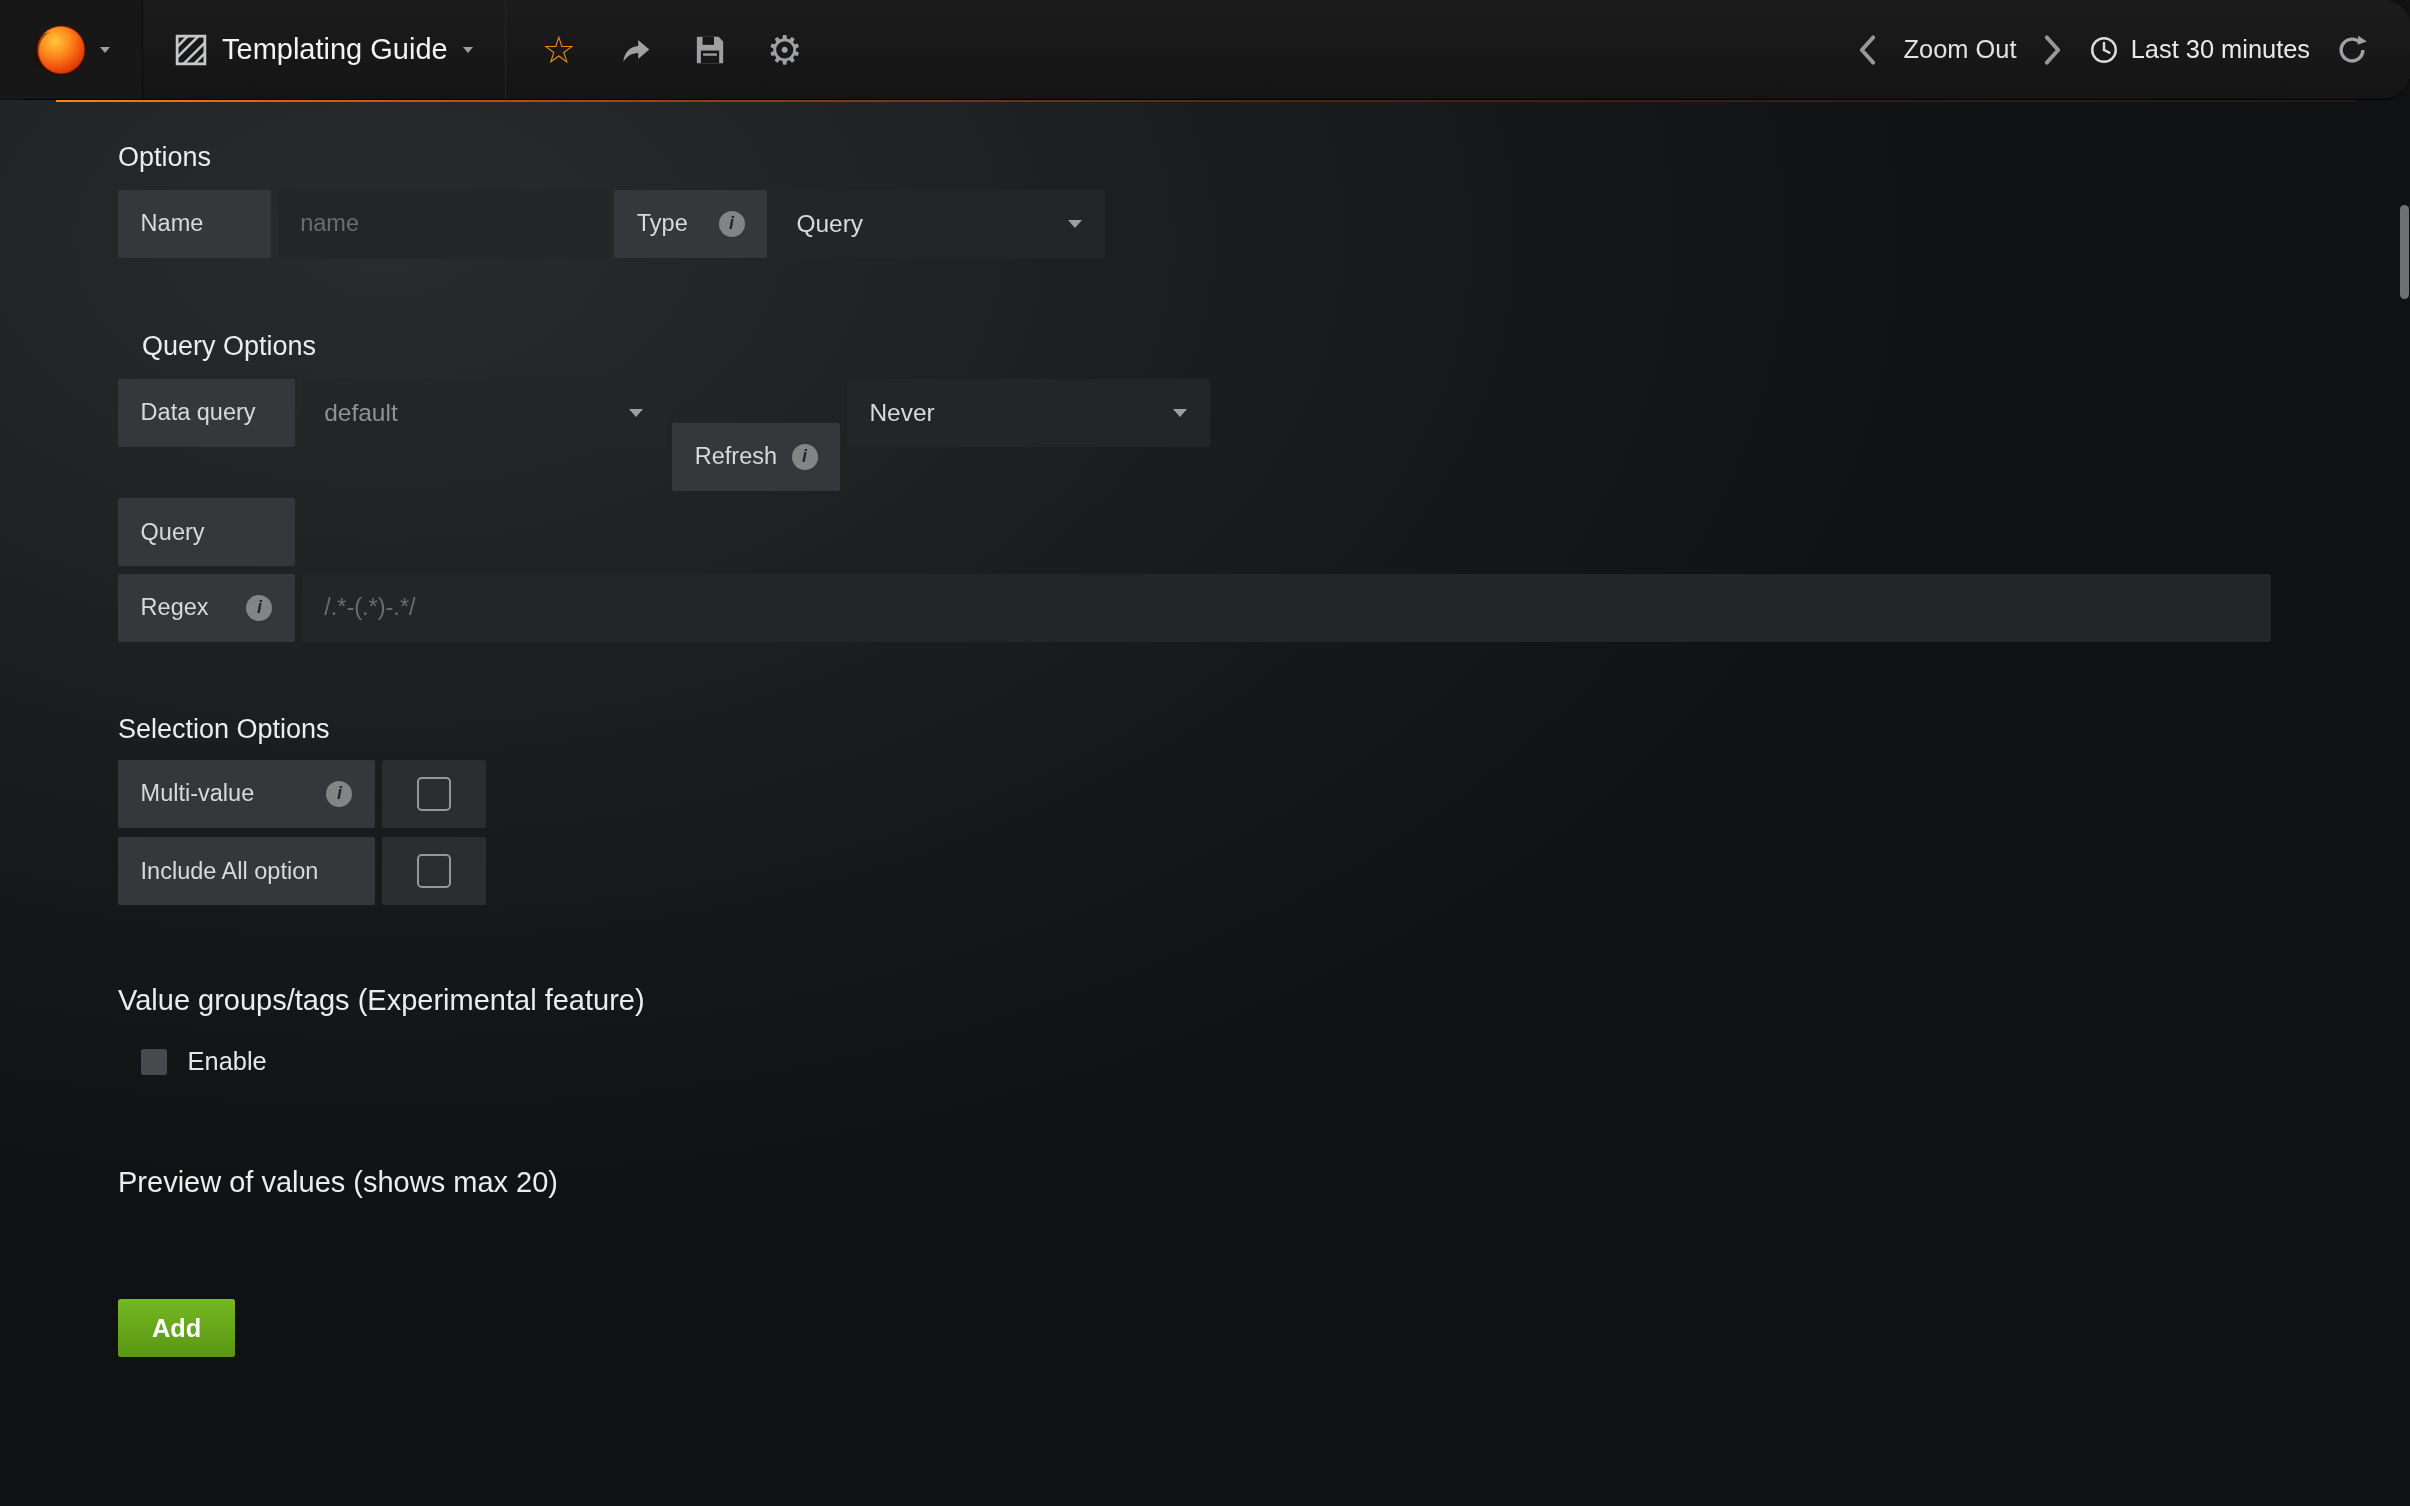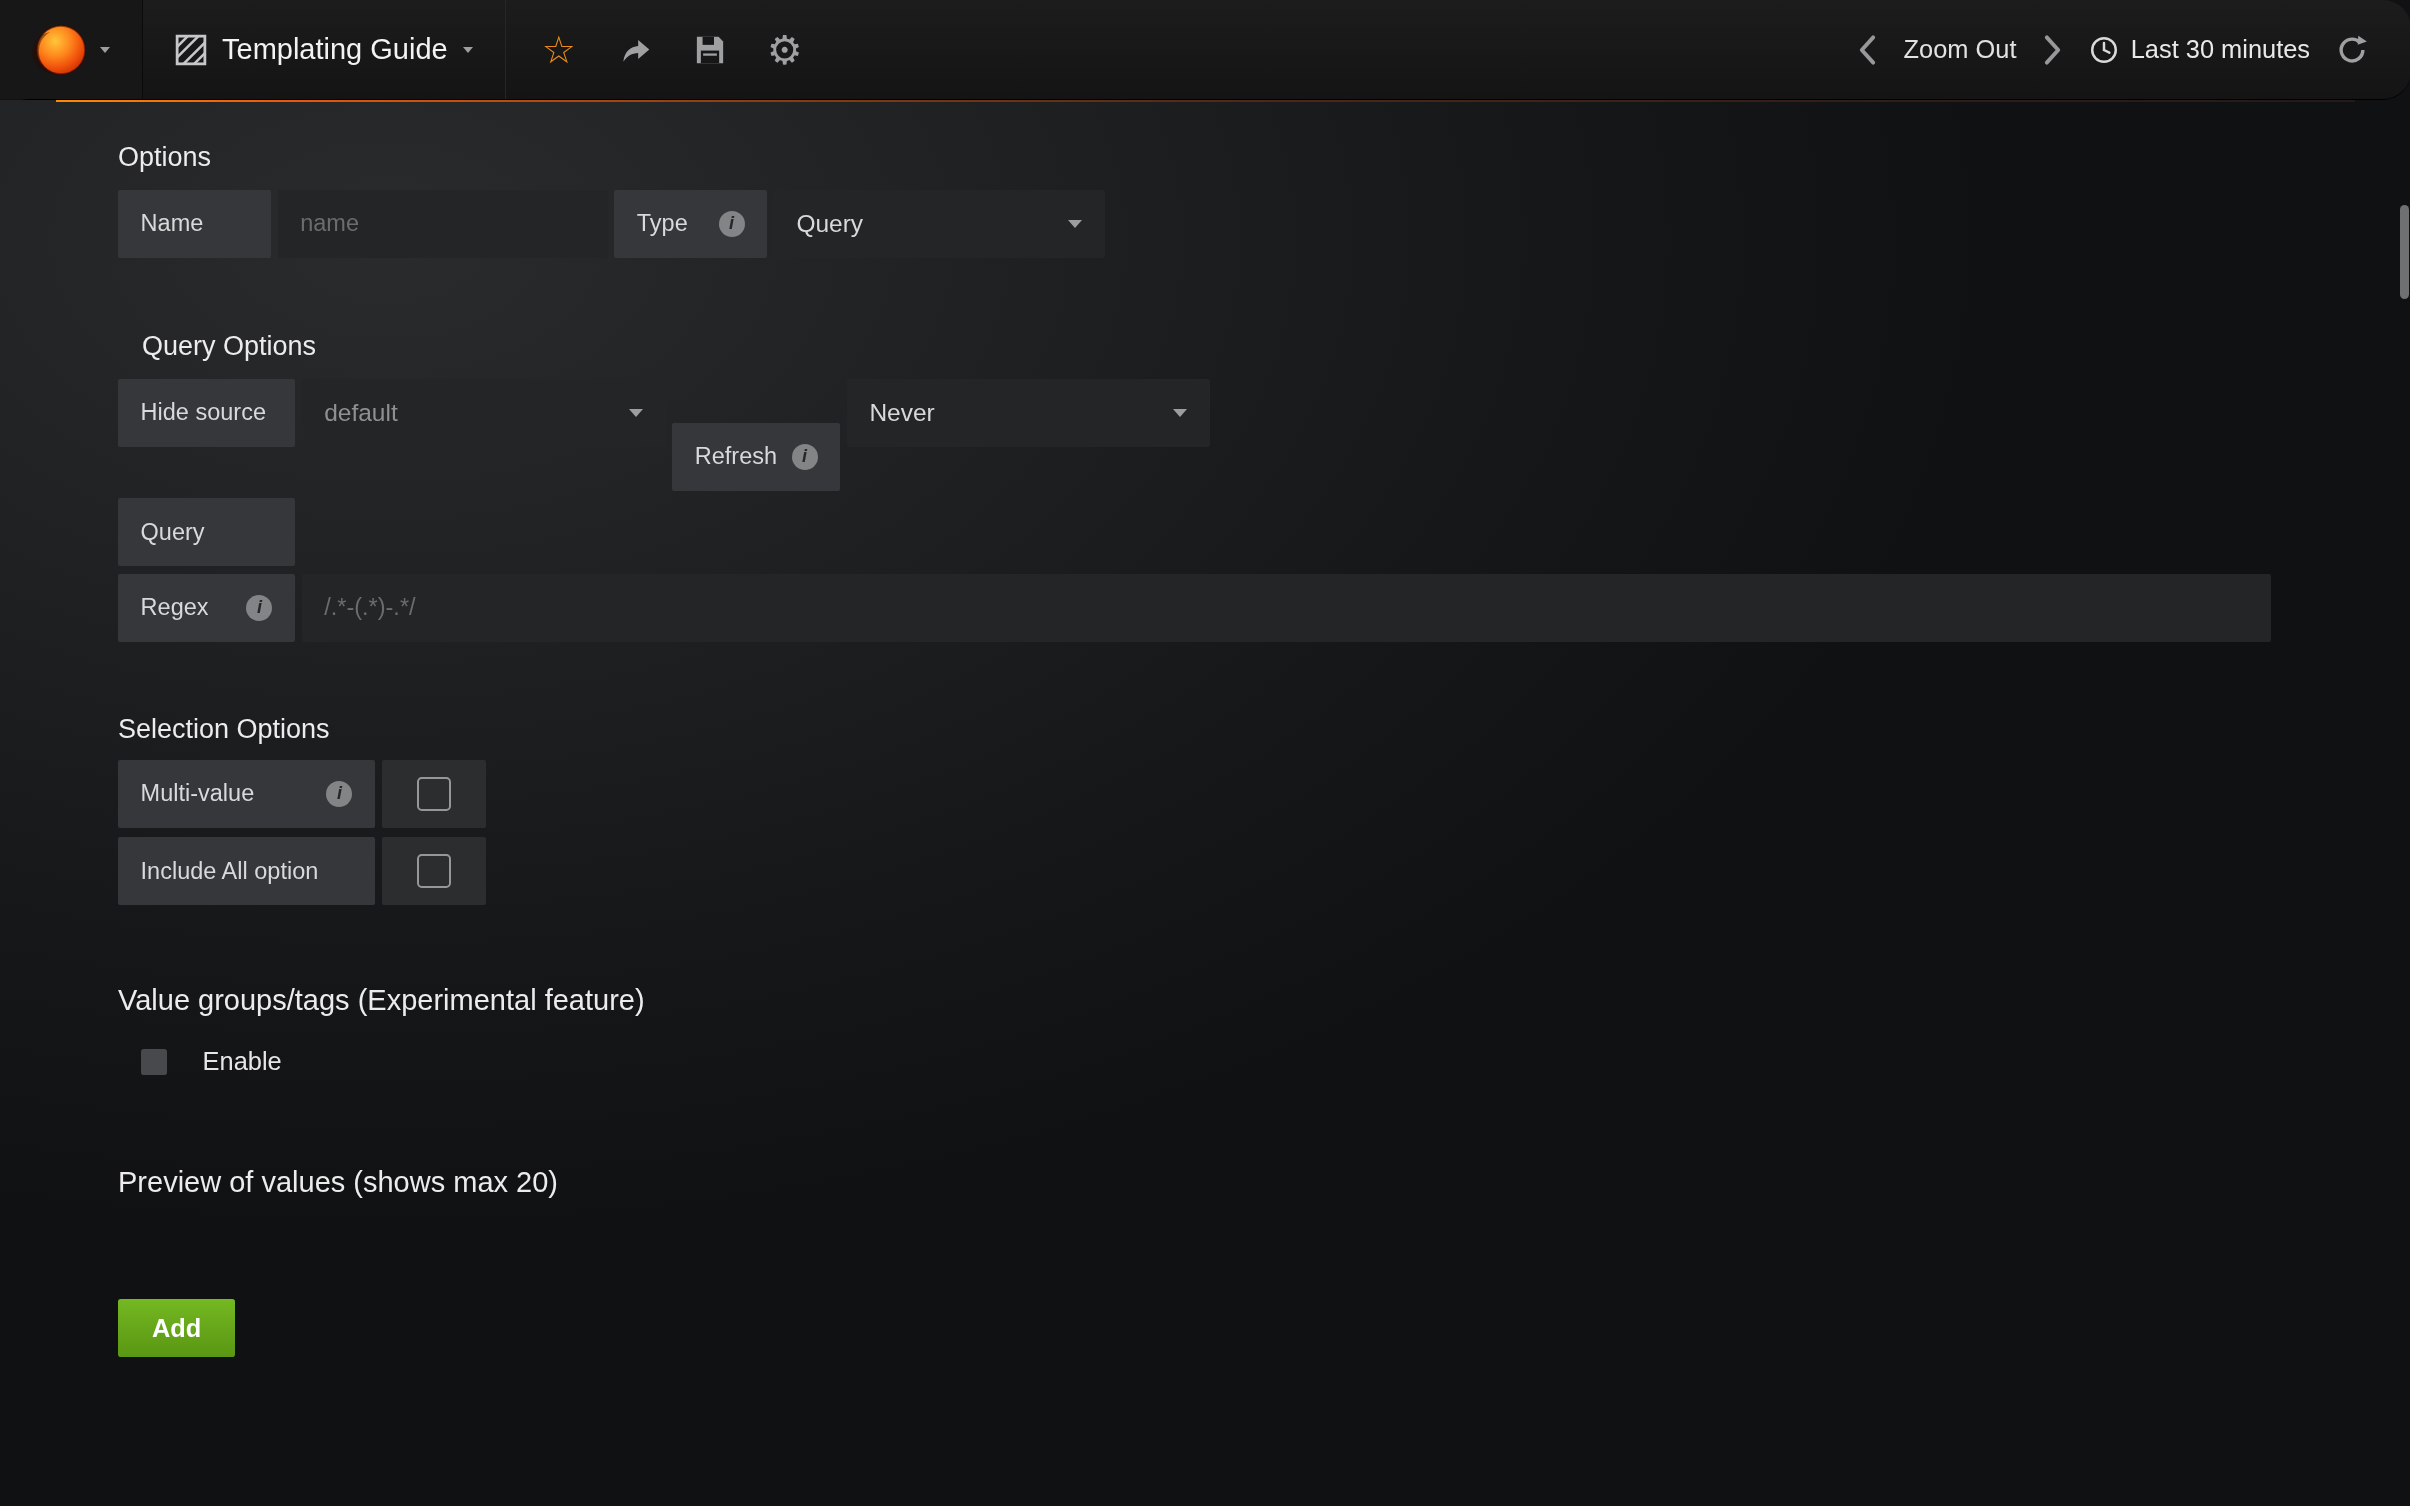--- a/index.html
+++ b/index.html
@@ -117,21 +117,21 @@
 
   .check-wrap {
     width:104px; height:68px; background:#2c2d2f; display:flex; align-items:center;
     justify-content:center; cursor:pointer; border-radius:1.9px;
   }
   .check-square {
     width:34px; height:34px; border:2.8px solid #969799; border-radius:4.7px; background:transparent;
   }
   .sel-gap { margin-bottom:9.4px; }
 
-  .enable-row { display:flex; align-items:center; gap:36px; margin-top:30px; margin-left:22.6px; }
+  .enable-row { display:flex; align-items:center; gap:21px; margin-top:30px; margin-left:22.6px; }
   .enable-box { width:26px; height:26px; background:#47494c; border-radius:2.8px; cursor:pointer; }
   .enable-label { font-size:25.4px; color:#e6e6e6; }
 
   .add-btn {
     margin-top:83px; height:58px; padding:0 34px; border:none; border-radius:2.8px;
     background:linear-gradient(#74b822,#5a9613); color:#fff; font-size:25.4px; font-weight:700;
     font-family:"Liberation Sans",sans-serif; cursor:pointer; display:inline-block;
   }
 
   .scroll-thumb {
@@ -243,21 +243,21 @@
         <span class="sel-val">Query</span>
         <span class="caret"></span>
       </div>
     </div>
 
 
     
     <h2 class="section-h h-query">Query Options</h2>
 
     <div class="gf-row">
-      <div class="gf-label w188">Hide source</div>
+      <div class="gf-label w188">Data query</div>
       <div class="gf-select w387">
         <span class="sel-val muted">default</span>
         <span class="caret"></span>
       </div>
       <div class="gf-label w178 with-info">
         <span>Refresh</span>
         <span class="info-icon">i</span>
       </div>
       <div class="gf-select w385">
         <span class="sel-val">Never</span>

